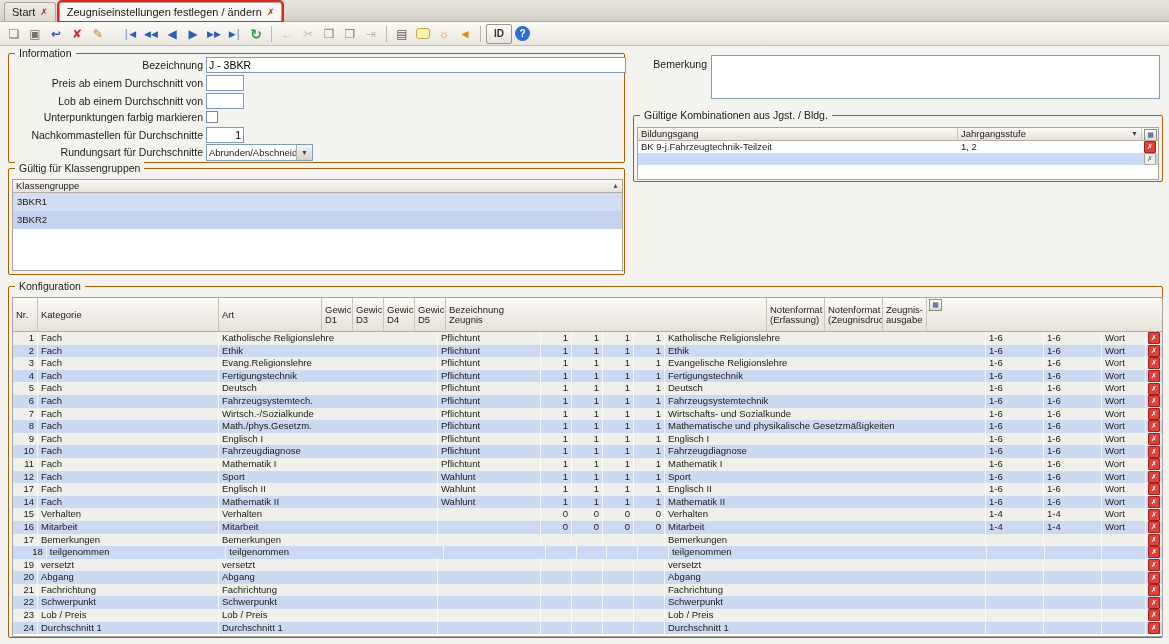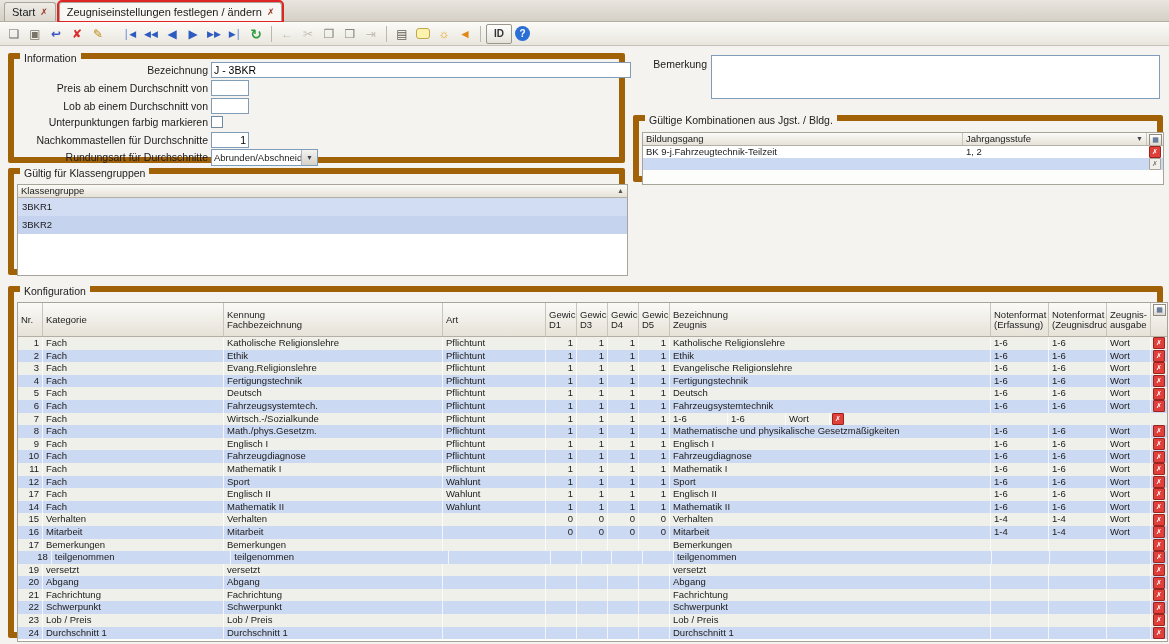--- a/index.html
+++ b/index.html
@@ -25,21 +25,21 @@
     display:flex;align-items:center;justify-content:center;font-family:inherit;font-size:12px;cursor:default;}
   .tb-btn.disabled{opacity:.75;}
   .tb-btn.idbtn{width:26px;border:1px solid #9b978c;border-radius:2px;
     background:linear-gradient(#ffffff,#e5e2d9);font-weight:bold;font-size:10px;color:#333;}
   .tb-btn.help{width:15px;height:15px;border-radius:50%;background:#2a6fd6;color:#fff;
     font-size:10px;font-weight:bold;margin-left:2px;}
   .tb-sep{width:1px;height:16px;background:#bcb8ad;margin:0 4px;}
   .tb-gap{width:10px;}
   .bubble-shape{width:12px;height:9px;background:#fdf3ae;border:1px solid #c0a84f;border-radius:3px;}
   
-  .group{position:absolute;border:6px solid #a16207;border-radius:2px;box-sizing:border-box;}
+  .group{position:absolute;border:1px solid #a16207;border-radius:2px;box-sizing:border-box;}
   .gtitle{position:absolute;top:-7px;left:6px;background:#f4f3f0;padding:0 4px;font-size:10.5px;color:#222;}
   
   .frm-label{position:absolute;left:2px;width:192px;text-align:right;font-size:10.5px;line-height:13px;}
   .txt{position:absolute;height:16px;border:1px solid #7f9db9;background:#fff;
     font-family:inherit;font-size:10.5px;padding:0 2px;box-sizing:border-box;}
   .txt.num{text-align:right;}
   .cb{position:absolute;width:12px;height:12px;border:1px solid #6f8aa0;background:#fff;box-sizing:border-box;}
   .select{position:absolute;height:17px;border:1px solid #7f9db9;background:#fff;
     display:flex;align-items:center;box-sizing:border-box;}
   .sel-text{flex:1;font-size:9.5px;padding-left:2px;white-space:nowrap;overflow:hidden;}
@@ -206,22 +206,20 @@
       </div>
   </div>
 </div>
 
 <div class="group" style="left:8px;top:286px;width:1155px;height:352px;">
   <span class="gtitle">Konfiguration</span>
   <div class="table" style="left:3px;top:10px;width:1151px;height:340px;">
     <div class="thead" style="height:34px;">
         <div class="hcell" style="width: 25px;">Nr.</div>
         <div class="hcell" style="width: 181px;">Kategorie</div>
-        <div class="hcell" style="width: 219px;">Kennung
-Fachbezeichnung</div>
         <div class="hcell" style="width: 103px;">Art</div>
         <div class="hcell" style="width: 31px;">Gewicht
 D1</div>
         <div class="hcell" style="width: 31px;">Gewicht
 D3</div>
         <div class="hcell" style="width: 31px;">Gewicht
 D4</div>
         <div class="hcell" style="width: 31px;">Gewicht
 D5</div>
         <div class="hcell" style="width: 321px;">Bezeichnung
@@ -339,20 +337,21 @@
         </div>
         <div class="trow light">
           <div class="cell r" style="width: 25px;">7</div>
           <div class="cell" style="width: 181px;">Fach</div>
           <div class="cell" style="width: 219px;">Wirtsch.-/Sozialkunde</div>
           <div class="cell" style="width: 103px;">Pflichtunt</div>
           <div class="cell r" style="width: 31px;">1</div>
           <div class="cell r" style="width: 31px;">1</div>
           <div class="cell r" style="width: 31px;">1</div>
           <div class="cell r" style="width: 31px;">1</div>
+          <div class="cell" style="width: 321px;">Wirtschafts- und Sozialkunde</div>
           <div class="cell" style="width: 58px;">1-6</div>
           <div class="cell" style="width: 58px;">1-6</div>
           <div class="cell" style="width: 44px;">Wort</div>
           <div class="cell xc" style="width: 16px;">
             <span class="del-btn">✗</span>
           </div>
         </div>
         <div class="trow blue">
           <div class="cell r" style="width: 25px;">8</div>
           <div class="cell" style="width: 181px;">Fach</div>

